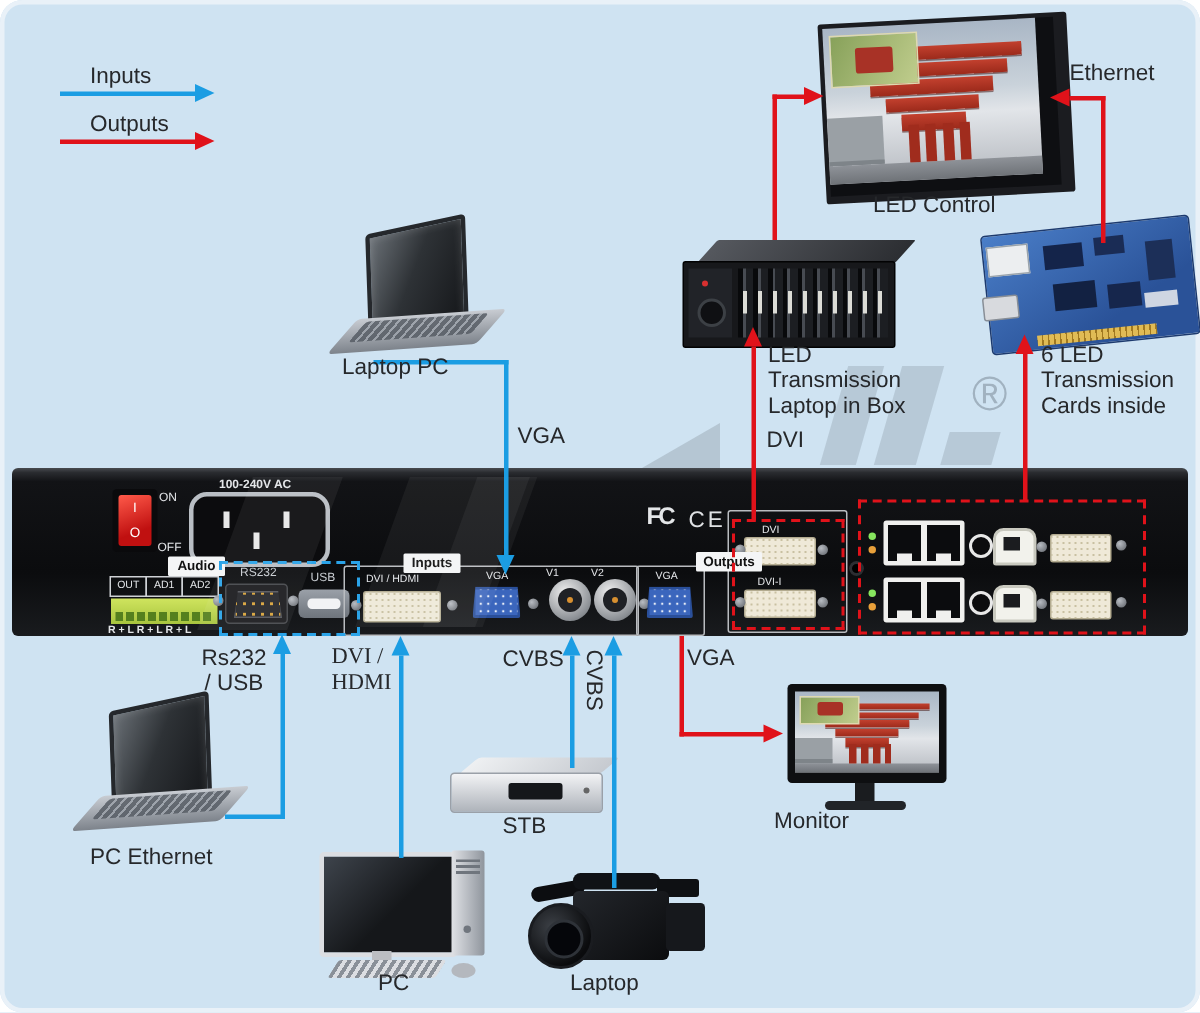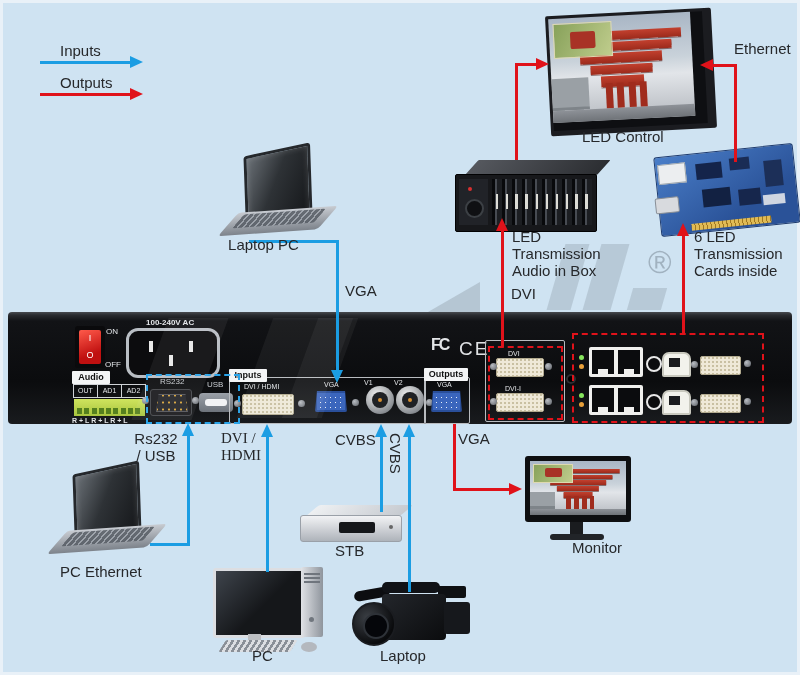--- a/index.html
+++ b/index.html
@@ -1,37 +1,37 @@
 <!DOCTYPE html>
 <html><head>
 <meta charset="utf-8">
 <style>
   html,body{margin:0;padding:0;}
   body{width:800px;height:675px;overflow:hidden;font-family:"Liberation Sans",sans-serif;}
-  #stage{position:relative;width:800px;height:675px;background:#cfe3f2;box-shadow:inset 0 0 0 3px #e9f1f8;}
+  #stage{position:relative;width:800px;height:675px;background:#cfe3f2;box-shadow:inset 0 0 0 3px #e9f1f8;border-radius:15px;}
   .abs{position:absolute;}
   .lbl{position:absolute;color:#26282b;font-size:15px;line-height:17px;white-space:pre;z-index:8;}
   .lbl.center{text-align:center;}
   .vtext{writing-mode:vertical-rl;}
   
   .hline,.vline{position:absolute;z-index:6;}
   .blue-bg{background:#1b9de3;}
   .red-bg{background:#e0121a;}
   .ar{position:absolute;width:0;height:0;z-index:7;}
   .ar-up.blue{border-left:6px solid transparent;border-right:6px solid transparent;border-bottom:13px solid #1b9de3;}
   .ar-down.blue{border-left:6px solid transparent;border-right:6px solid transparent;border-top:13px solid #1b9de3;}
   .ar-right.blue{border-top:6px solid transparent;border-bottom:6px solid transparent;border-left:13px solid #1b9de3;}
   .ar-up.red{border-left:6px solid transparent;border-right:6px solid transparent;border-bottom:13px solid #e0121a;}
   .ar-right.red{border-top:6px solid transparent;border-bottom:6px solid transparent;border-left:13px solid #e0121a;}
   .ar-left.red{border-top:6px solid transparent;border-bottom:6px solid transparent;border-right:13px solid #e0121a;}
   
   #panel{position:absolute;left:8px;top:312px;width:784px;height:112px;border-radius:4px;z-index:2;
     background:linear-gradient(180deg,#484b50 0,#2a2c30 3px,#121316 9px,#0b0c0e 62%,#191b1e 100%);}
   .ptxt{position:absolute;color:#e3e5e8;font-size:8px;line-height:9px;white-space:nowrap;}
-  .wlabel{position:absolute;background:#f4f5f6;color:#111;font-size:9px;line-height:13px;font-weight:bold;text-align:center;border-radius:1px;z-index:3;}
+  .wlabel{position:absolute;background:#f4f5f6;color:#111;font-size:9px;line-height:13px;font-weight:bold;text-align:center;border-radius:1px;z-index:3;margin-left:40px;}
   .screw{position:absolute;width:7px;height:7px;border-radius:50%;background:radial-gradient(circle at 35% 35%,#b8bcc2,#5c6066);}
   .modbox{position:absolute;border:1px solid #b9bcc0;border-radius:2px;}
   .rdash{position:absolute;border:2px dashed #e0121a;z-index:4;}
   .bdash{position:absolute;border:2px dashed #2aa3e8;z-index:4;}
   .dvi-conn{position:absolute;background:#efe9d8;border:1px solid #b3ab90;border-radius:2px;
     background-image:radial-gradient(circle,#c9c0a2 0.8px,transparent 0.9px);background-size:4px 4px;background-position:2px 3px;}
   .vga-conn{position:absolute;background:#3b66bd;border-radius:2px;clip-path:polygon(6% 0,94% 0,100% 100%,0 100%);
     background-image:radial-gradient(circle,#e8eef8 0.9px,transparent 1px);background-size:5px 5px;background-position:3px 4px;
     box-shadow:inset 0 0 0 2px #2a4f9a;}
   .bnc{position:absolute;width:28px;height:28px;border-radius:50%;background:radial-gradient(circle at 38% 32%,#f0f0f0,#8d9196 70%,#5a5e63);}
@@ -99,21 +99,21 @@
   <div class="vline red-bg" style="left:734px;top:64px;width:3px;height:98px;"></div>
   <div class="hline red-bg" style="left:713px;top:64px;width:24px;height:3px;"></div>
   <div class="ar ar-left red" style="left:700px;top:59px;"></div>
 
   <div class="vline red-bg" style="left:453px;top:424px;width:3px;height:67px;"></div>
   <div class="hline red-bg" style="left:453px;top:488px;width:58px;height:3px;"></div>
   <div class="ar ar-right red" style="left:509px;top:483px;"></div>
 
   <div class="lbl" style="left:345px;top:282px;">VGA</div>
   <div class="lbl" style="left:511px;top:285px;">DVI</div>
-  <div class="lbl" style="left:713px;top:40px;padding-left:21px;">Ethernet</div>
+  <div class="lbl" style="left:713px;top:40px;">Ethernet</div>
   <div class="lbl center" style="left:126px;top:430px;width:60px;"><span>Rs232</span><br><span>/ USB</span></div>
   <div class="lbl" style="left:221px;top:430px;font-family:Liberation Serif, serif;"><span>DVI /</span><br><span>HDMI</span></div>
   <div class="lbl" style="left:335px;top:431px;">CVBS</div>
   <div class="lbl vtext" style="left:387px;top:433px;">CVBS</div>
   <div class="lbl" style="left:458px;top:430px;">VGA</div>
 
   <div class="laptop" style="left:228px;top:150px;">
     <div class="lap-screen"></div>
     <div class="lap-base"></div>
     <div class="lap-kb"></div>
@@ -145,21 +145,21 @@
     <div class="abs" style="left:0;top:14px;width:140px;height:56px;background:#17181b;border:1px solid #020203;border-radius:2px;">
       <div class="abs" style="left:3px;top:4px;width:29px;height:46px;background:#212328;">
         <div class="abs" style="left:9px;top:8px;width:4px;height:4px;border-radius:50%;background:#d93030;"></div>
         <div class="abs" style="left:6px;top:20px;width:15px;height:15px;border:2px solid #3c4045;border-radius:50%;background:#0f1013;"></div>
       </div>
       <div class="abs" style="left:36px;top:4px;width:100px;height:46px;background:repeating-linear-gradient(90deg,#08090b 0px,#08090b 3px,#474b52 3px,#474b52 5px,#1c1e22 5px,#1c1e22 10px);">
         <div class="abs" style="left:0;top:15px;width:100%;height:15px;background:repeating-linear-gradient(90deg,transparent 0 3.5px,#dcdcd6 3.5px 6px,transparent 6px 10px);"></div>
       </div>
     </div>
   </div>
-  <div class="lbl" style="left:512px;top:228px;"><span>LED</span><br><span>Transmission</span><br><span>Audio in Box</span></div>
+  <div class="lbl" style="left:512px;top:228px;"><span>LED</span><br><span>Transmission</span><br><span>Laptop in Box</span></div>
 
   <div class="abs" style="left:657px;top:150px;width:138px;height:78px;transform:rotate(-6deg);background:linear-gradient(150deg,#4a7ec8,#2a5298 70%);border:1px solid #1d3a6e;border-radius:3px;z-index:3;">
     <div class="abs" style="left:2px;top:7px;width:26px;height:18px;background:#eceef0;border:1px solid #99a2aa;"></div>
     <div class="abs" style="left:-4px;top:40px;width:22px;height:14px;background:#d8dade;border:1px solid #888e96;border-radius:2px;"></div>
     <div class="abs" style="left:30px;bottom:2px;width:80px;height:7px;background:repeating-linear-gradient(90deg,#e0bb55 0 3px,#a07820 3px 4px);"></div>
     <div class="abs" style="left:40px;top:10px;width:26px;height:16px;background:#14244a;"></div>
     <div class="abs" style="left:74px;top:8px;width:20px;height:12px;background:#1a2c55;"></div>
     <div class="abs" style="left:44px;top:36px;width:28px;height:18px;background:#122142;"></div>
     <div class="abs" style="left:80px;top:40px;width:22px;height:16px;background:#16264c;"></div>
     <div class="abs" style="left:108px;top:14px;width:18px;height:26px;background:#1c2f58;"></div>
@@ -228,21 +228,21 @@
     <div class="ptxt" style="left:386px;top:66px;font-size:7px;">V2</div>
     <div class="bnc" style="left:388px;top:74px;"></div>
     <div class="screw" style="left:418px;top:87px;"></div>
 
     <div class="wlabel" style="left:416px;top:56px;width:44px;">Outputs</div>
     <div class="modbox" style="left:416px;top:65px;width:44px;height:45px;"></div>
     <div class="ptxt" style="left:429px;top:68px;font-size:7px;">VGA</div>
     <div class="vga-conn" style="left:423px;top:79px;width:31px;height:21px;"></div>
 
     <div class="abs" style="left:423px;top:24px;color:#e4e6e8;font-size:16px;font-weight:bold;letter-spacing:-2px;">FC</div>
-    <div class="abs" style="left:451px;top:26px;color:#dfe1e4;font-size:19px;letter-spacing:2px;">CE</div>
+    <div class="abs" style="left:451px;top:26px;color:#dfe1e4;font-size:15px;letter-spacing:2px;">CE</div>
 
     <div class="modbox" style="left:477px;top:28px;width:78px;height:80px;"></div>
     <div class="rdash" style="left:480px;top:34px;width:71px;height:70px;"></div>
     <div class="ptxt" style="left:500px;top:37px;font-size:7px;">DVI</div>
     <div class="dvi-conn" style="left:488px;top:46px;width:46px;height:17px;"></div>
     <div class="screw" style="left:482px;top:51px;"></div>
     <div class="screw" style="left:537px;top:51px;"></div>
     <div class="ptxt" style="left:497px;top:72px;font-size:7px;">DVI-I</div>
     <div class="dvi-conn" style="left:488px;top:81px;width:46px;height:17px;"></div>
     <div class="screw" style="left:482px;top:86px;"></div>
@@ -324,15 +324,15 @@
       <div class="pv-col" style="left:46%;"></div>
       <div class="pv-col" style="left:54%;"></div>
       <div class="pv-col" style="left:62%;"></div>
       <div class="pv-pip">
           <div class="pv-pip-red"></div>
         </div>
     </div>
   </div>
   <div class="abs" style="left:570px;top:522px;width:13px;height:13px;background:#1a1c1f;z-index:3;"></div>
   <div class="abs" style="left:550px;top:534px;width:54px;height:6px;background:#212428;border-radius:3px;z-index:3;"></div>
-  <div class="lbl" style="left:572px;top:539px;">Monitor</div>
+  <div class="lbl" style="left:516px;top:539px;">Monitor</div>
 
 </div>
 
 </body></html>

